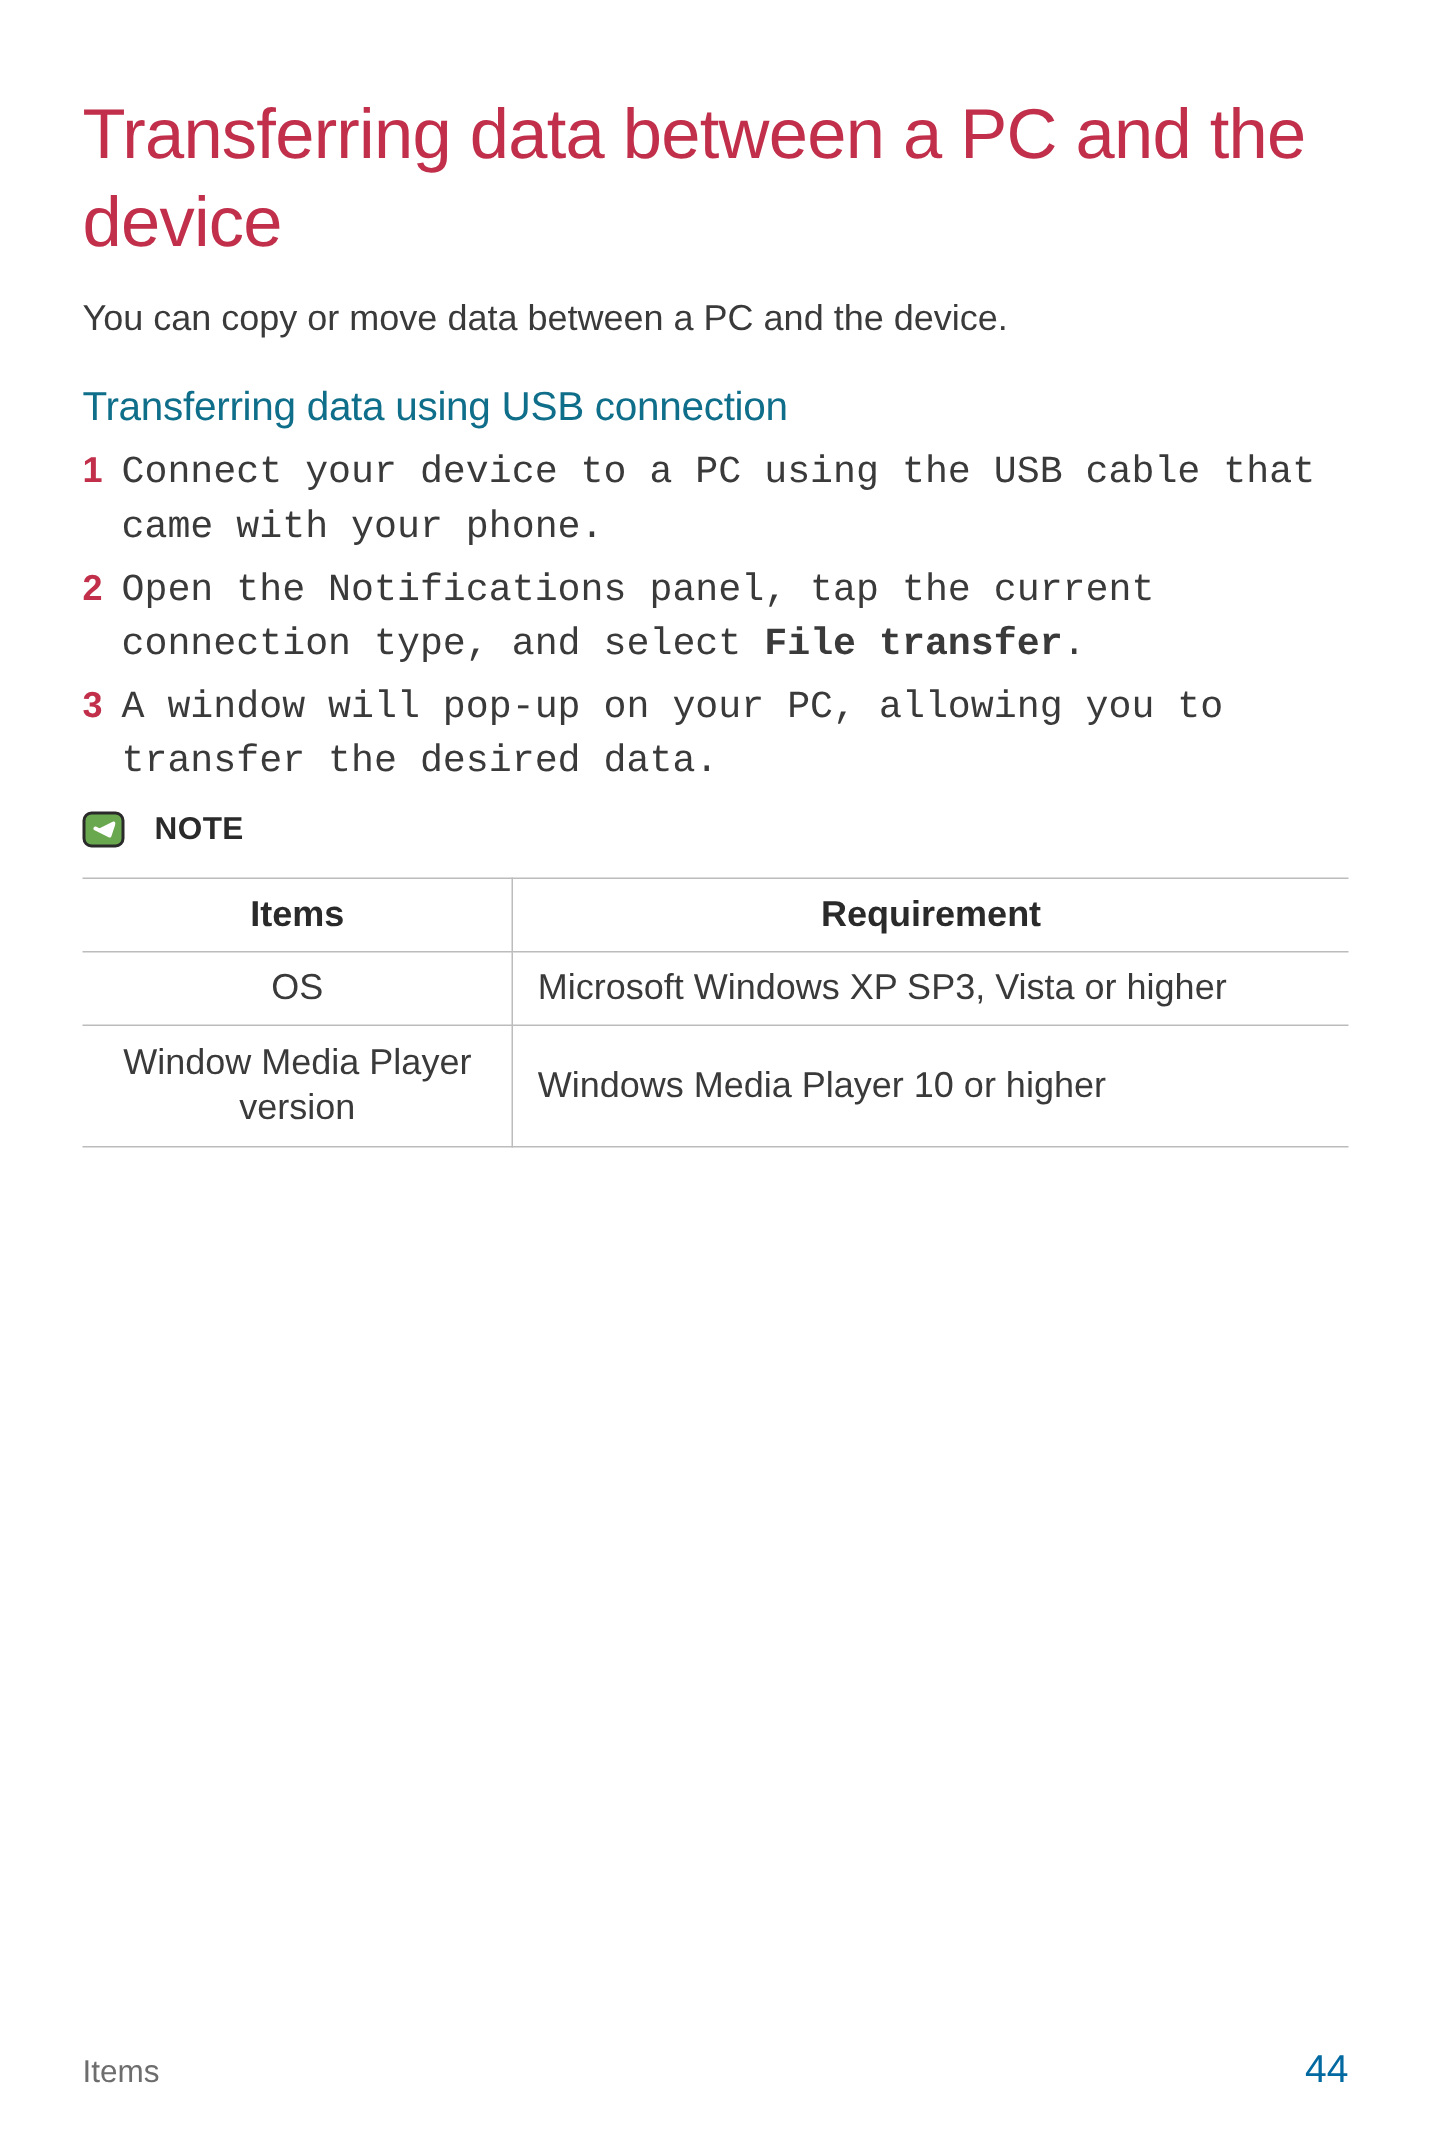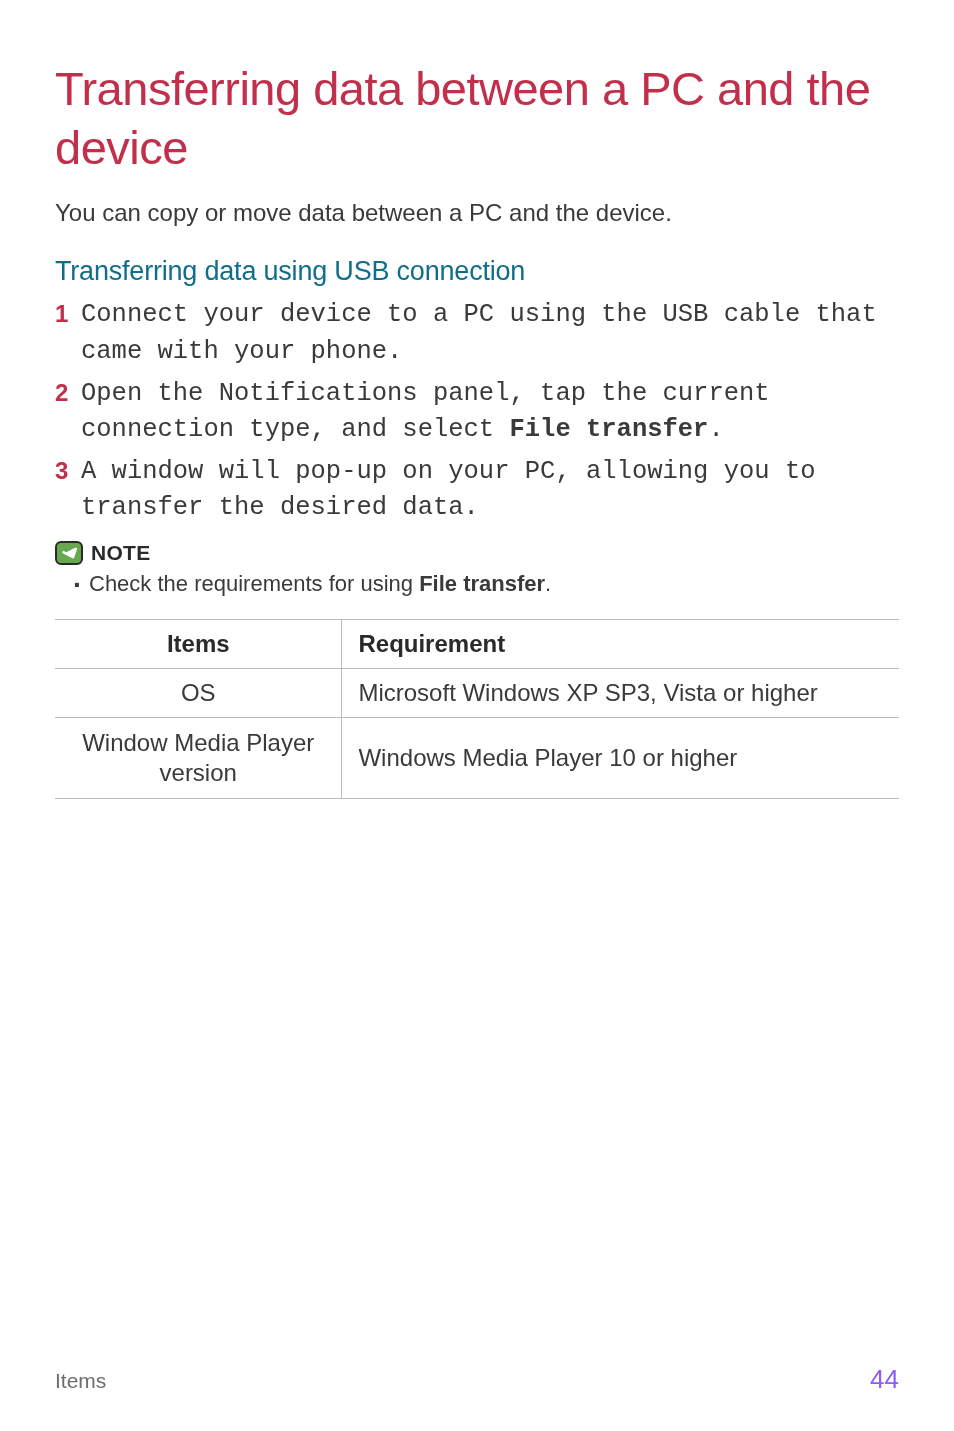--- a/index.html
+++ b/index.html
@@ -69,21 +69,21 @@
     font-family: Liberation Mono, monospace;
   }
   .bold { font-weight: 700; margin-top: 20px; }
   
   .note-block {
     margin: 6px 0 20px 0;
   }
   .note-header {
     display: flex;
     align-items: center;
-    gap: 8px;
+    gap: 20px;
     margin-bottom: 4px;
   }
   .note-icon {
     width: 28px;
     height: 24px;
     border: 2px solid #2a2a2a;
     border-radius: 6px;
     background: #6aa84f;
     display: inline-flex;
     align-items: center;
@@ -125,21 +125,21 @@
   }
   table.req th, table.req td {
     font-size: 24px;
     padding: 10px 16px;
     border-top: 1px solid var(--table-border);
     border-bottom: 1px solid var(--table-border);
     vertical-align: middle;
   }
   table.req th {
     font-weight: 700;
-    text-align: left;
+    text-align: center;
     color: #2a2a2a;
   }
   table.req td { color: var(--text); }
   table.req th:first-child,
   table.req td:first-child {
     width: 34%;
     border-right: 1px solid var(--table-border);
     text-align: center;
   }
   table.req td.left-cell-multiline {
@@ -152,21 +152,21 @@
     right: 55px;
     bottom: 36px;
     display: flex;
     justify-content: space-between;
     align-items: baseline;
     font-size: 21px;
     color: var(--light-text);
   }
   .footer .page-num {
     font-size: 26px;
-    color: #8b5cf6;
+    color: #0369a1;
   }
 </style>
 </head>
 <body>
 
 <div class="page">
 
   <h1 class="title">Transferring data between a PC and the device</h1>
 
   <p class="intro">You can copy or move data between a PC and the device.</p>
@@ -197,23 +197,20 @@
   <div class="note-block">
     <div class="note-header">
       <span class="note-icon">
         <svg viewBox="0 0 24 24" fill="none" stroke="#ffffff" stroke-width="4" stroke-linecap="round" stroke-linejoin="round">
           <path d="M4 11 L18 18 L22 6 L8 13 Z" fill="#ffffff" stroke="#ffffff"></path>
         </svg>
       </span>
       <span class="note-label">NOTE</span>
     </div>
     <ul class="note-list">
-      <li>
-        <span>Check the requirements for using </span><span class="bold">File transfer</span><span>.</span>
-      </li>
     </ul>
   </div>
 
   <table class="req">
     <thead>
       <tr>
         <th>Items</th>
         <th>Requirement</th>
       </tr>
     </thead>

